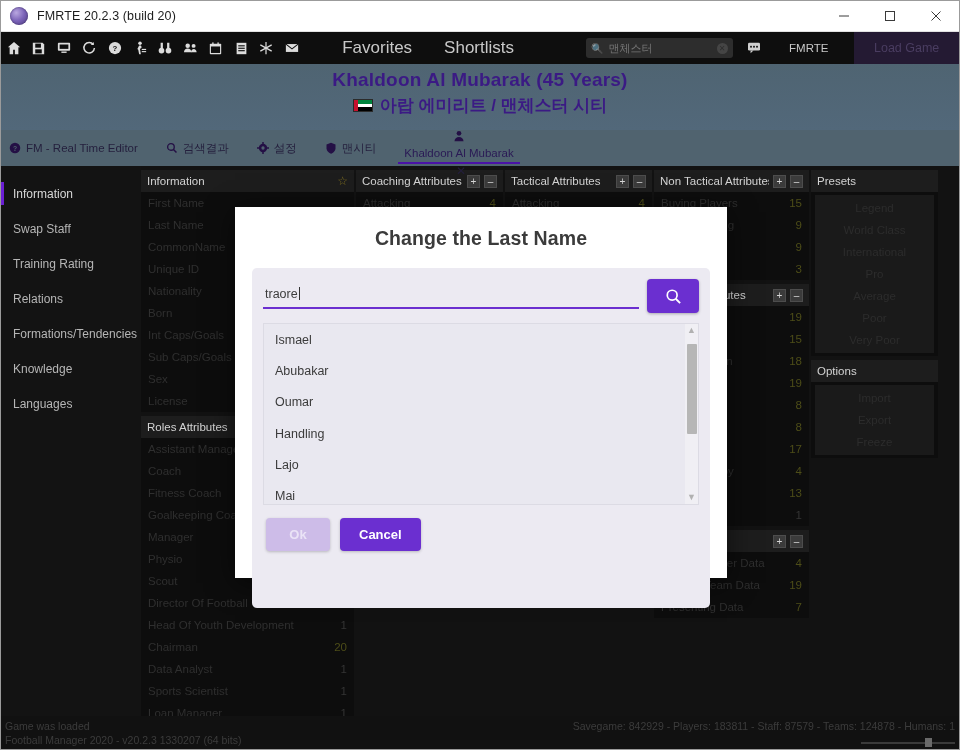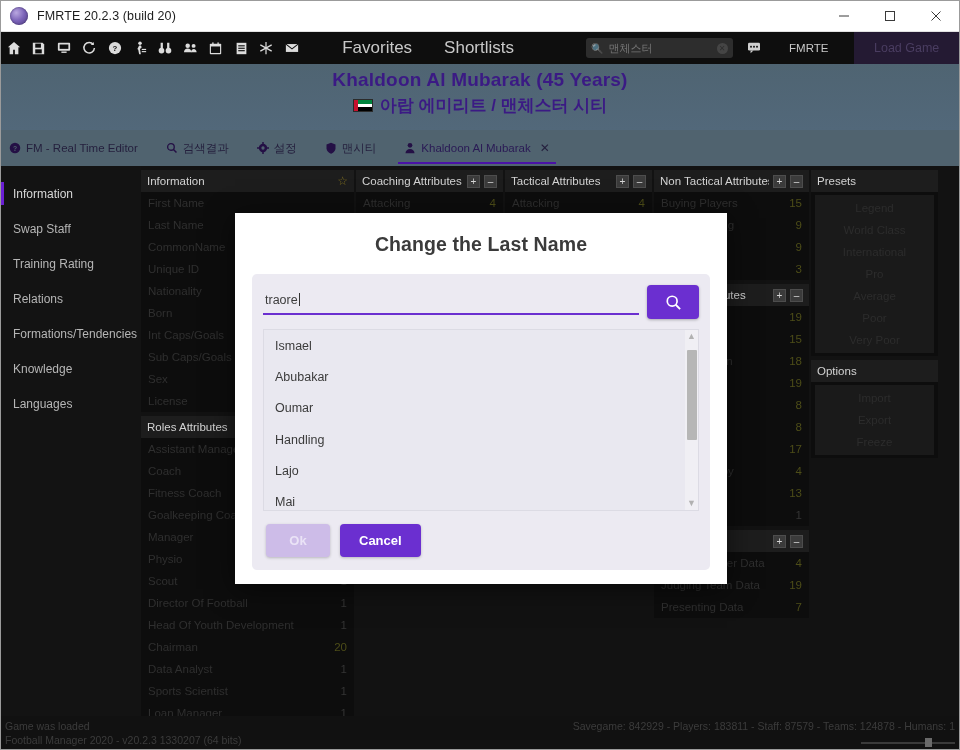--- a/index.html
+++ b/index.html
@@ -110,21 +110,21 @@
     display: flex; align-items: center;
     position: relative; z-index: 3;
   }
   .tab {
     display: flex; align-items: center; gap: 5px;
     font-size: 11.5px; color: #241f3d;
     padding: 0 14px; height: 36px; position: relative;
   }
   .tab.first { padding-left: 8px; }
   .tab .ic { display:flex; color:#241045; }
-  .tab.active { color: #2a1a55; }
+  .tab.active { color: #2a1a55; flex-direction: column; }
   .tab.active::after {
     content:''; position:absolute; left: 8px; right: 8px; bottom: 2px;
     height: 2.5px; background: #4a11a6;
   }
   .tab .x { font-size: 12px; margin-left: 4px; color:#241f3d; }
 
   
   .body {
     position: absolute; top: 165px; left: 0;
     width: 960px; height: 552px;
@@ -187,35 +187,35 @@
     padding: 3px 6px 0 4px;
   }
   .sb-row { display: flex; justify-content: space-between; align-items: flex-end; line-height: 14px; }
   .sb-slider { width: 94px; height: 10px; position: relative; }
   .sb-slider .track { position:absolute; top:5px; left:0; right:0; height:2px; background:#3a3a3a; }
   .sb-slider .knob { position:absolute; top:1px; left:64px; width:7px; height:9px; background:#6a6a6a; }
 
   
   .modal {
     position: absolute;
-    left: 234px; top: 212px;
+    left: 234px; top: 206px;
     width: 492px; height: 371px;
     background: #ffffff;
     box-shadow: 0 5px 26px rgba(0,0,0,.55);
     z-index: 50;
   }
   .modal-title {
     text-align: center; font-size: 19.5px; font-weight: bold;
     color: #3b3b3b; padding-top: 20px; letter-spacing: .1px;
   }
   .modal-inner {
     margin: 18px 17px 0 17px;
     background: #eceaf2; border-radius: 5px;
     padding: 11px 11px 10px 11px;
-    height: 296px;
+    height: 340px;
   }
   .srow { display: flex; align-items: flex-start; gap: 8px; }
   .sfield { flex: 1; padding-top: 6px; }
   .sinput {
     font-size: 12.5px; color: #3c3c3c;
     padding: 2px 2px 6px 2px;
     border-bottom: 2px solid #6b2fd0;
     position: relative;
   }
   .caret {

